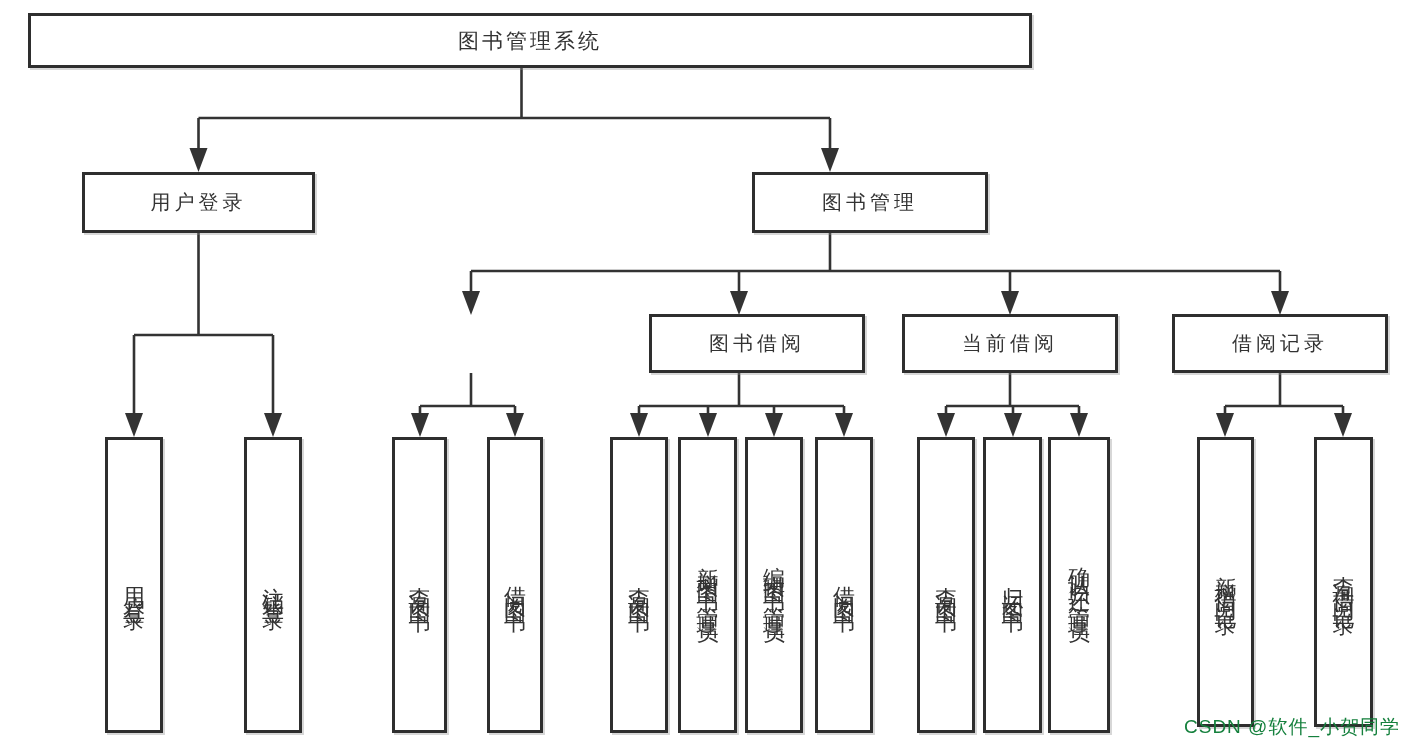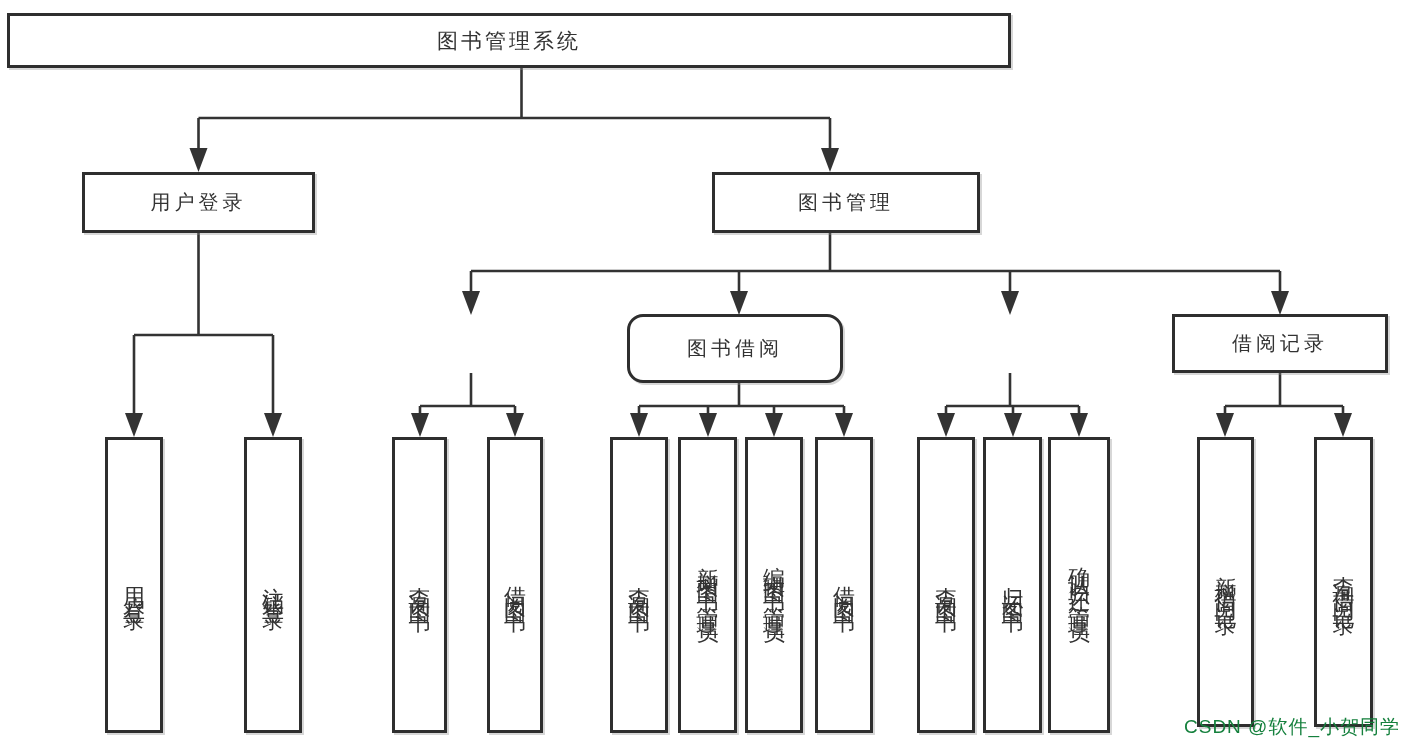--- a/index.html
+++ b/index.html
@@ -128,33 +128,36 @@
     <g>
       <path d="M1280 373 V406"></path>
       <path d="M1225 406 H1343"></path>
       <path d="M1225 406 V414"></path>
       <path d="M1343 406 V414"></path>
       <polygon points="1216,413 1234,413 1225,437"></polygon>
       <polygon points="1334,413 1352,413 1343,437"></polygon>
     </g>
   </svg>
 
-  <div class="node" style="left:7px; top:13px; width:1004px; height:55px;">
+  <div class="node" style="left:28px; top:13px; width:1004px; height:55px;">
     <span class="hlabel root-label">图书管理系统</span>
   </div>
 
   <div class="node" style="left:82px; top:172px; width:233px; height:61px;">
     <span class="hlabel">用户登录</span>
   </div>
-  <div class="node" style="left:712px; top:172px; width:268px; height:61px;justify-content:center;">
+  <div class="node" style="left:752px; top:172px; width:236px; height:61px;justify-content:center;">
     <span class="hlabel">图书管理</span>
   </div>
 
-  <div class="node" style="left:627px; top:314px; width:216px; height:69px;border-radius:16px;">
+  <div class="node" style="left:649px; top:314px; width:216px; height:59px;">
     <span class="hlabel">图书借阅</span>
+  </div>
+  <div class="node" style="left:902px; top:314px; width:216px; height:59px;">
+    <span class="hlabel">当前借阅</span>
   </div>
   <div class="node" style="left:1172px; top:314px; width:216px; height:59px;">
     <span class="hlabel">借阅记录</span>
   </div>
 
   <div class="node" style="left:105px; top:437px; width:58px; height:296px;">
     <span class="vtext">用户登录</span>
   </div>
   <div class="node" style="left:244px; top:437px; width:58px; height:296px;">
     <span class="vtext">注销登录</span>

